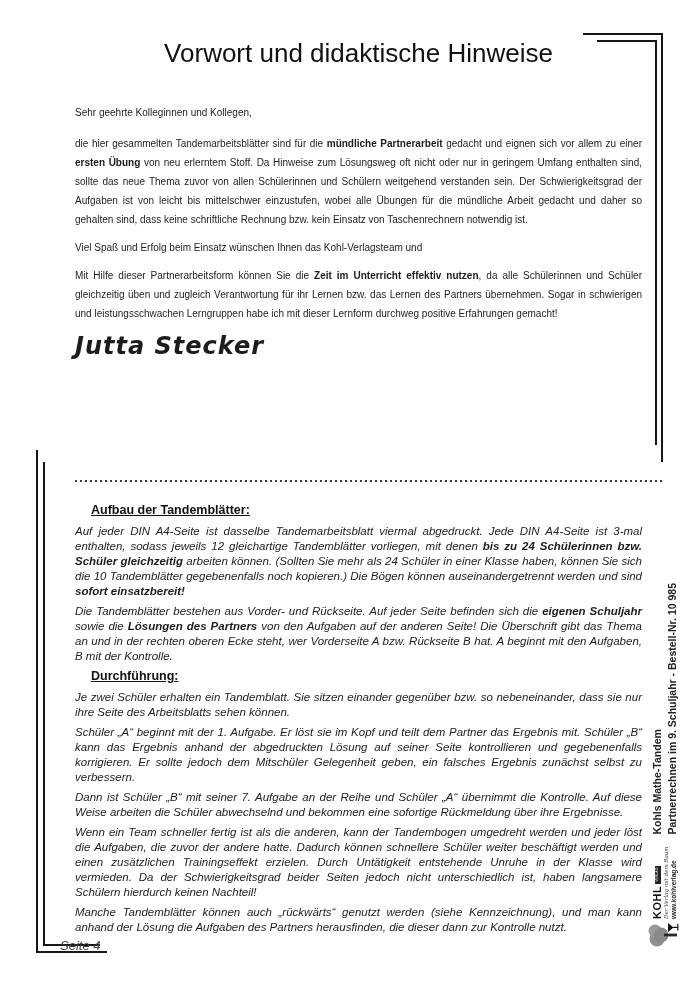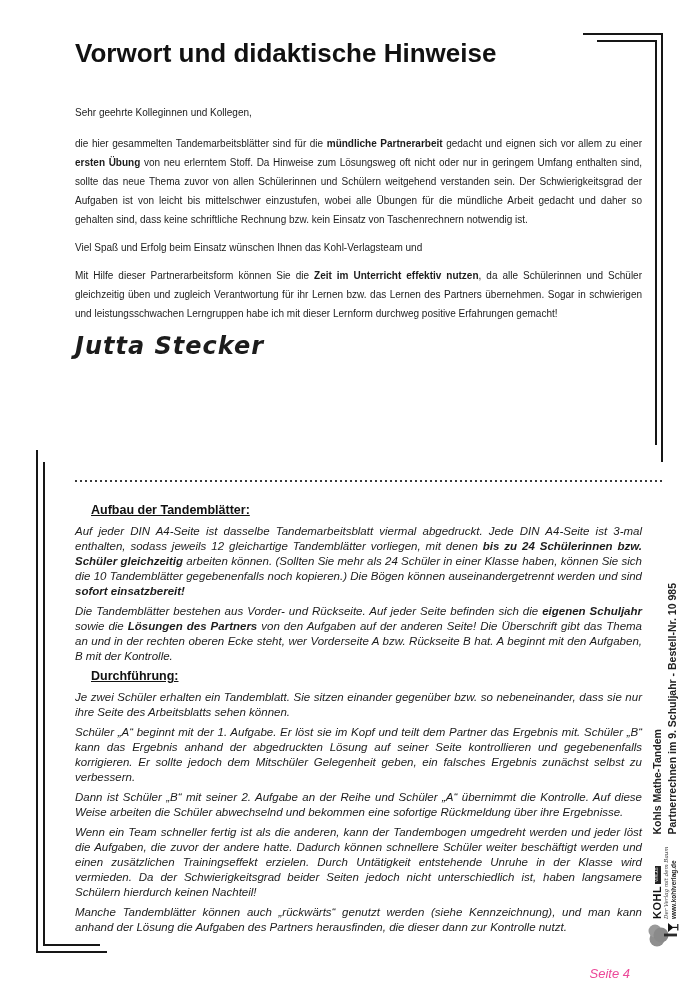--- a/index.html
+++ b/index.html
@@ -9,38 +9,38 @@
   }
   
   .bracket{position:absolute;pointer-events:none;}
   .br-tr-outer{left:583px;top:33px;width:78px;height:427px;border-top:2px solid #161616;border-right:2px solid #161616;}
   .br-tr-inner{left:597px;top:40px;width:58px;height:403px;border-top:2px solid #161616;border-right:2px solid #161616;}
   .br-bl-outer{left:36px;top:450px;width:69px;height:501px;border-left:2px solid #161616;border-bottom:2px solid #161616;}
   .br-bl-inner{left:43px;top:462px;width:55px;height:482px;border-left:2px solid #161616;border-bottom:2px solid #161616;}
 
   
   .upper{position:absolute;left:75px;top:30px;width:567px;}
-  .title{font-size:26px;font-weight:bold;margin:8px 0 34px 0;color:#111;}
+  .title{font-size:26px;font-weight:normal;text-align:center;margin:8px 0 34px 0;color:#111;}
   .upper p{font-size:10px;line-height:19px;text-align:justify;margin:0 0 9px 0;}
   .salutation{margin-bottom:12px !important;text-align:left !important;}
   .signature{font-family:"DejaVu Sans",sans-serif;font-style:italic;font-weight:bold;
     font-size:24px;padding-right:28px;margin-top:4px;letter-spacing:1px;}
 
   
   .dotline{position:absolute;left:75px;top:480px;width:588px;height:2px;
     background:repeating-linear-gradient(90deg,#3a3a3a 0 2px,transparent 2px 5px);}
 
   
   .lower{position:absolute;left:75px;top:500px;width:583px;}
   .lower h3{font-size:12.5px;font-weight:bold;text-decoration:underline;margin:3px 0 7px 16px;color:#111;}
   .lower p{font-size:11.5px;line-height:15px;text-align:justify;margin:0 16px 5px 0;font-style:italic;}
 
   
-  .footer{position:absolute;left:60px;top:966px;width:570px;text-align:right;
-    font-style:italic;font-size:13px;color:#ec4899;}
+  .footer{position:absolute;left:60px;top:938px;width:570px;text-align:left;
+    font-style:italic;font-size:13px;color:#404040;}
 
   
   .sidebar{position:absolute;left:645px;top:948px;width:368px;height:40px;
     transform:rotate(-90deg);transform-origin:0 0;
     display:flex;flex-direction:row;align-items:center;gap:12px;}
   .logo{display:flex;flex-direction:row;align-items:center;gap:3px;flex:0 0 auto;}
   .logo-text{display:flex;flex-direction:column;line-height:1;}
   .logo-row{display:flex;align-items:center;gap:2px;}
   .logo-kohl{font-weight:bold;font-size:11px;letter-spacing:.5px;color:#111;}
   .logo-box{background:#222;color:#fff;font-size:3.5px;padding:1px 2px;line-height:1;display:inline-block;}
@@ -69,21 +69,21 @@
 <div class="dotline"></div>
 
 <div class="lower">
   <h3>Aufbau der Tandemblätter:</h3>
   <p>Auf jeder DIN A4-Seite ist dasselbe Tandemarbeitsblatt viermal abgedruckt. Jede DIN A4-Seite ist 3-mal enthalten, sodass jeweils 12 gleichartige Tandemblätter vorliegen, mit denen <b>bis zu 24 Schülerinnen bzw. Schüler gleichzeitig</b> arbeiten können. (Sollten Sie mehr als 24 Schüler in einer Klasse haben, können Sie sich die 10 Tandemblätter gegebenenfalls noch kopieren.) Die Bögen können auseinandergetrennt werden und sind <b>sofort einsatzbereit!</b></p>
   <p>Die Tandemblätter bestehen aus Vorder- und Rückseite. Auf jeder Seite befinden sich die <b>eigenen Schuljahr</b> sowie die <b>Lösungen des Partners</b> von den Aufgaben auf der anderen Seite! Die Überschrift gibt das Thema an und in der rechten oberen Ecke steht, wer Vorderseite A bzw. Rückseite B hat. A beginnt mit den Aufgaben, B mit der Kontrolle.</p>
 
   <h3>Durchführung:</h3>
   <p>Je zwei Schüler erhalten ein Tandemblatt. Sie sitzen einander gegenüber bzw. so nebeneinander, dass sie nur ihre Seite des Arbeitsblatts sehen können.</p>
   <p>Schüler „A“ beginnt mit der 1. Aufgabe. Er löst sie im Kopf und teilt dem Partner das Ergebnis mit. Schüler „B“ kann das Ergebnis anhand der abgedruckten Lösung auf seiner Seite kontrollieren und gegebenenfalls korrigieren. Er sollte jedoch dem Mitschüler Gelegenheit geben, ein falsches Ergebnis zunächst selbst zu verbessern.</p>
-  <p>Dann ist Schüler „B“ mit seiner 2. Aufgabe an der Reihe und Schüler „A“ übernimmt die Kontrolle. Auf diese Weise arbeiten die Schüler abwechselnd und bekommen eine sofortige Rückmeldung über ihre Ergebnisse.</p>
+  <p>Dann ist Schüler „B“ mit seiner 7. Aufgabe an der Reihe und Schüler „A“ übernimmt die Kontrolle. Auf diese Weise arbeiten die Schüler abwechselnd und bekommen eine sofortige Rückmeldung über ihre Ergebnisse.</p>
   <p>Wenn ein Team schneller fertig ist als die anderen, kann der Tandembogen umgedreht werden und jeder löst die Aufgaben, die zuvor der andere hatte. Dadurch können schnellere Schüler weiter beschäftigt werden und einen zusätzlichen Trainingseffekt erzielen. Durch Untätigkeit entstehende Unruhe in der Klasse wird vermieden. Da der Schwierigkeitsgrad beider Seiten jedoch nicht unterschiedlich ist, haben langsamere Schülern hierdurch keinen Nachteil!</p>
   <p>Manche Tandemblätter können auch „rückwärts“ genutzt werden (siehe Kennzeichnung), und man kann anhand der Lösung die Aufgaben des Partners herausfinden, die dieser dann zur Kontrolle nutzt.</p>
 </div>
 
 <div class="footer">Seite 4</div>
 
 <div class="sidebar">
   <div class="logo">
     <span>
       <svg width="26" height="32" viewBox="0 0 26 32" aria-hidden="true">

